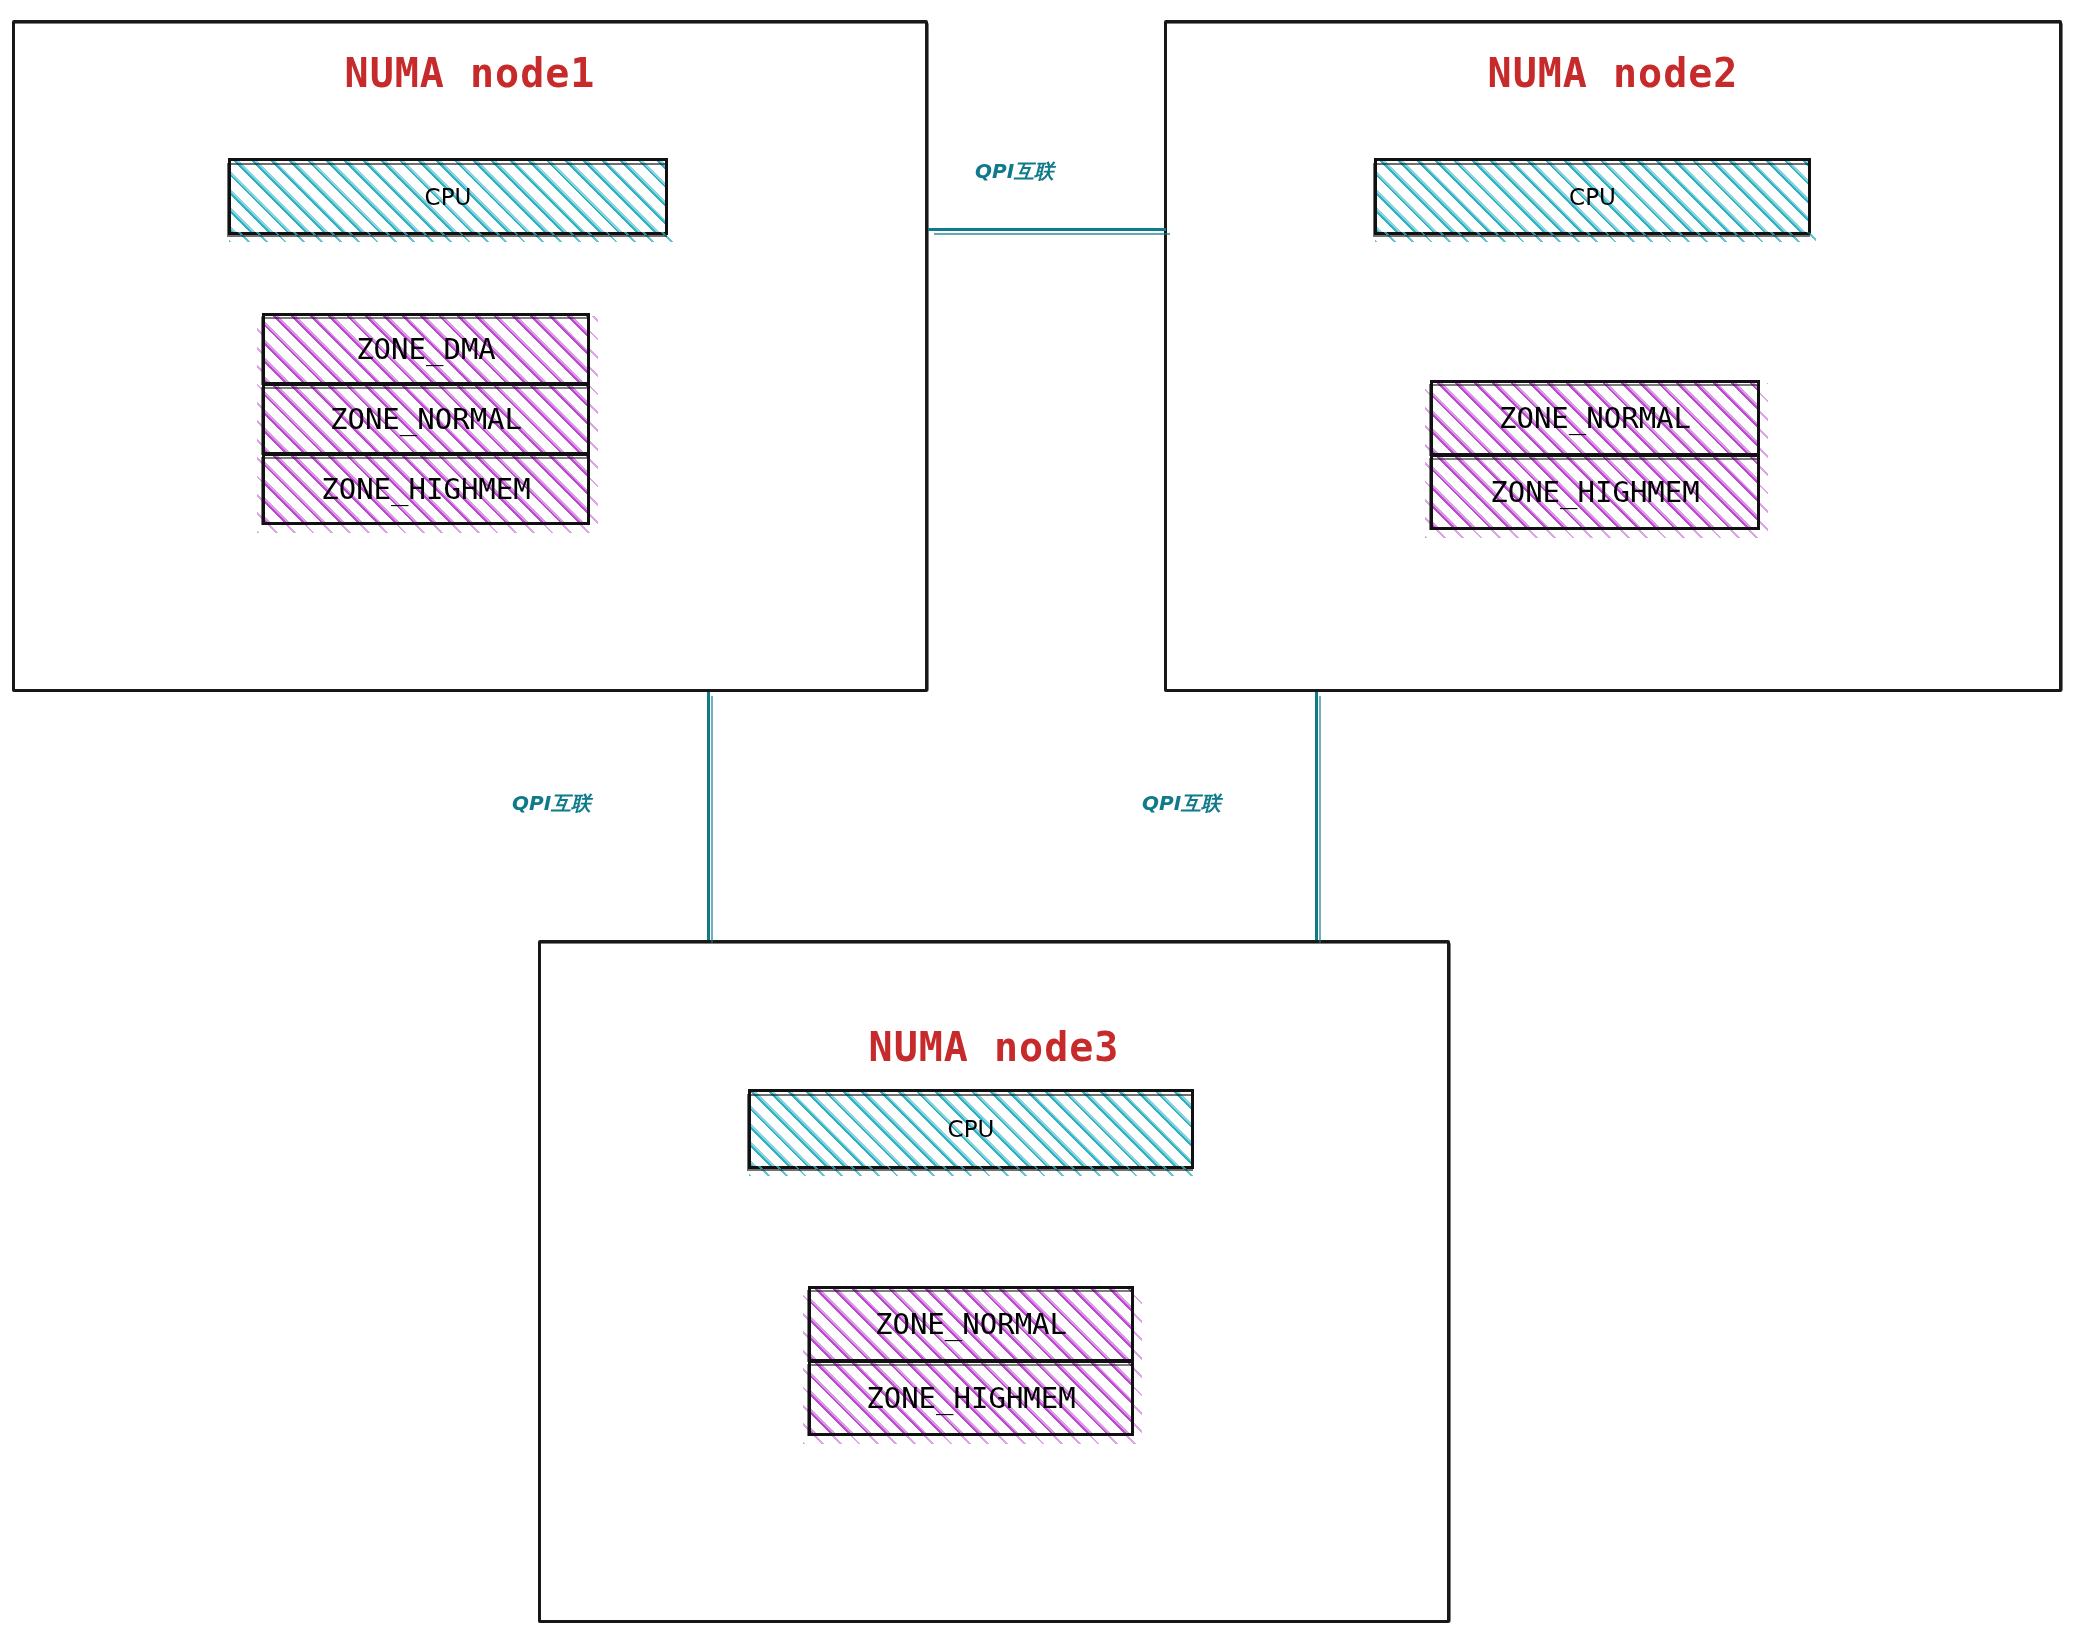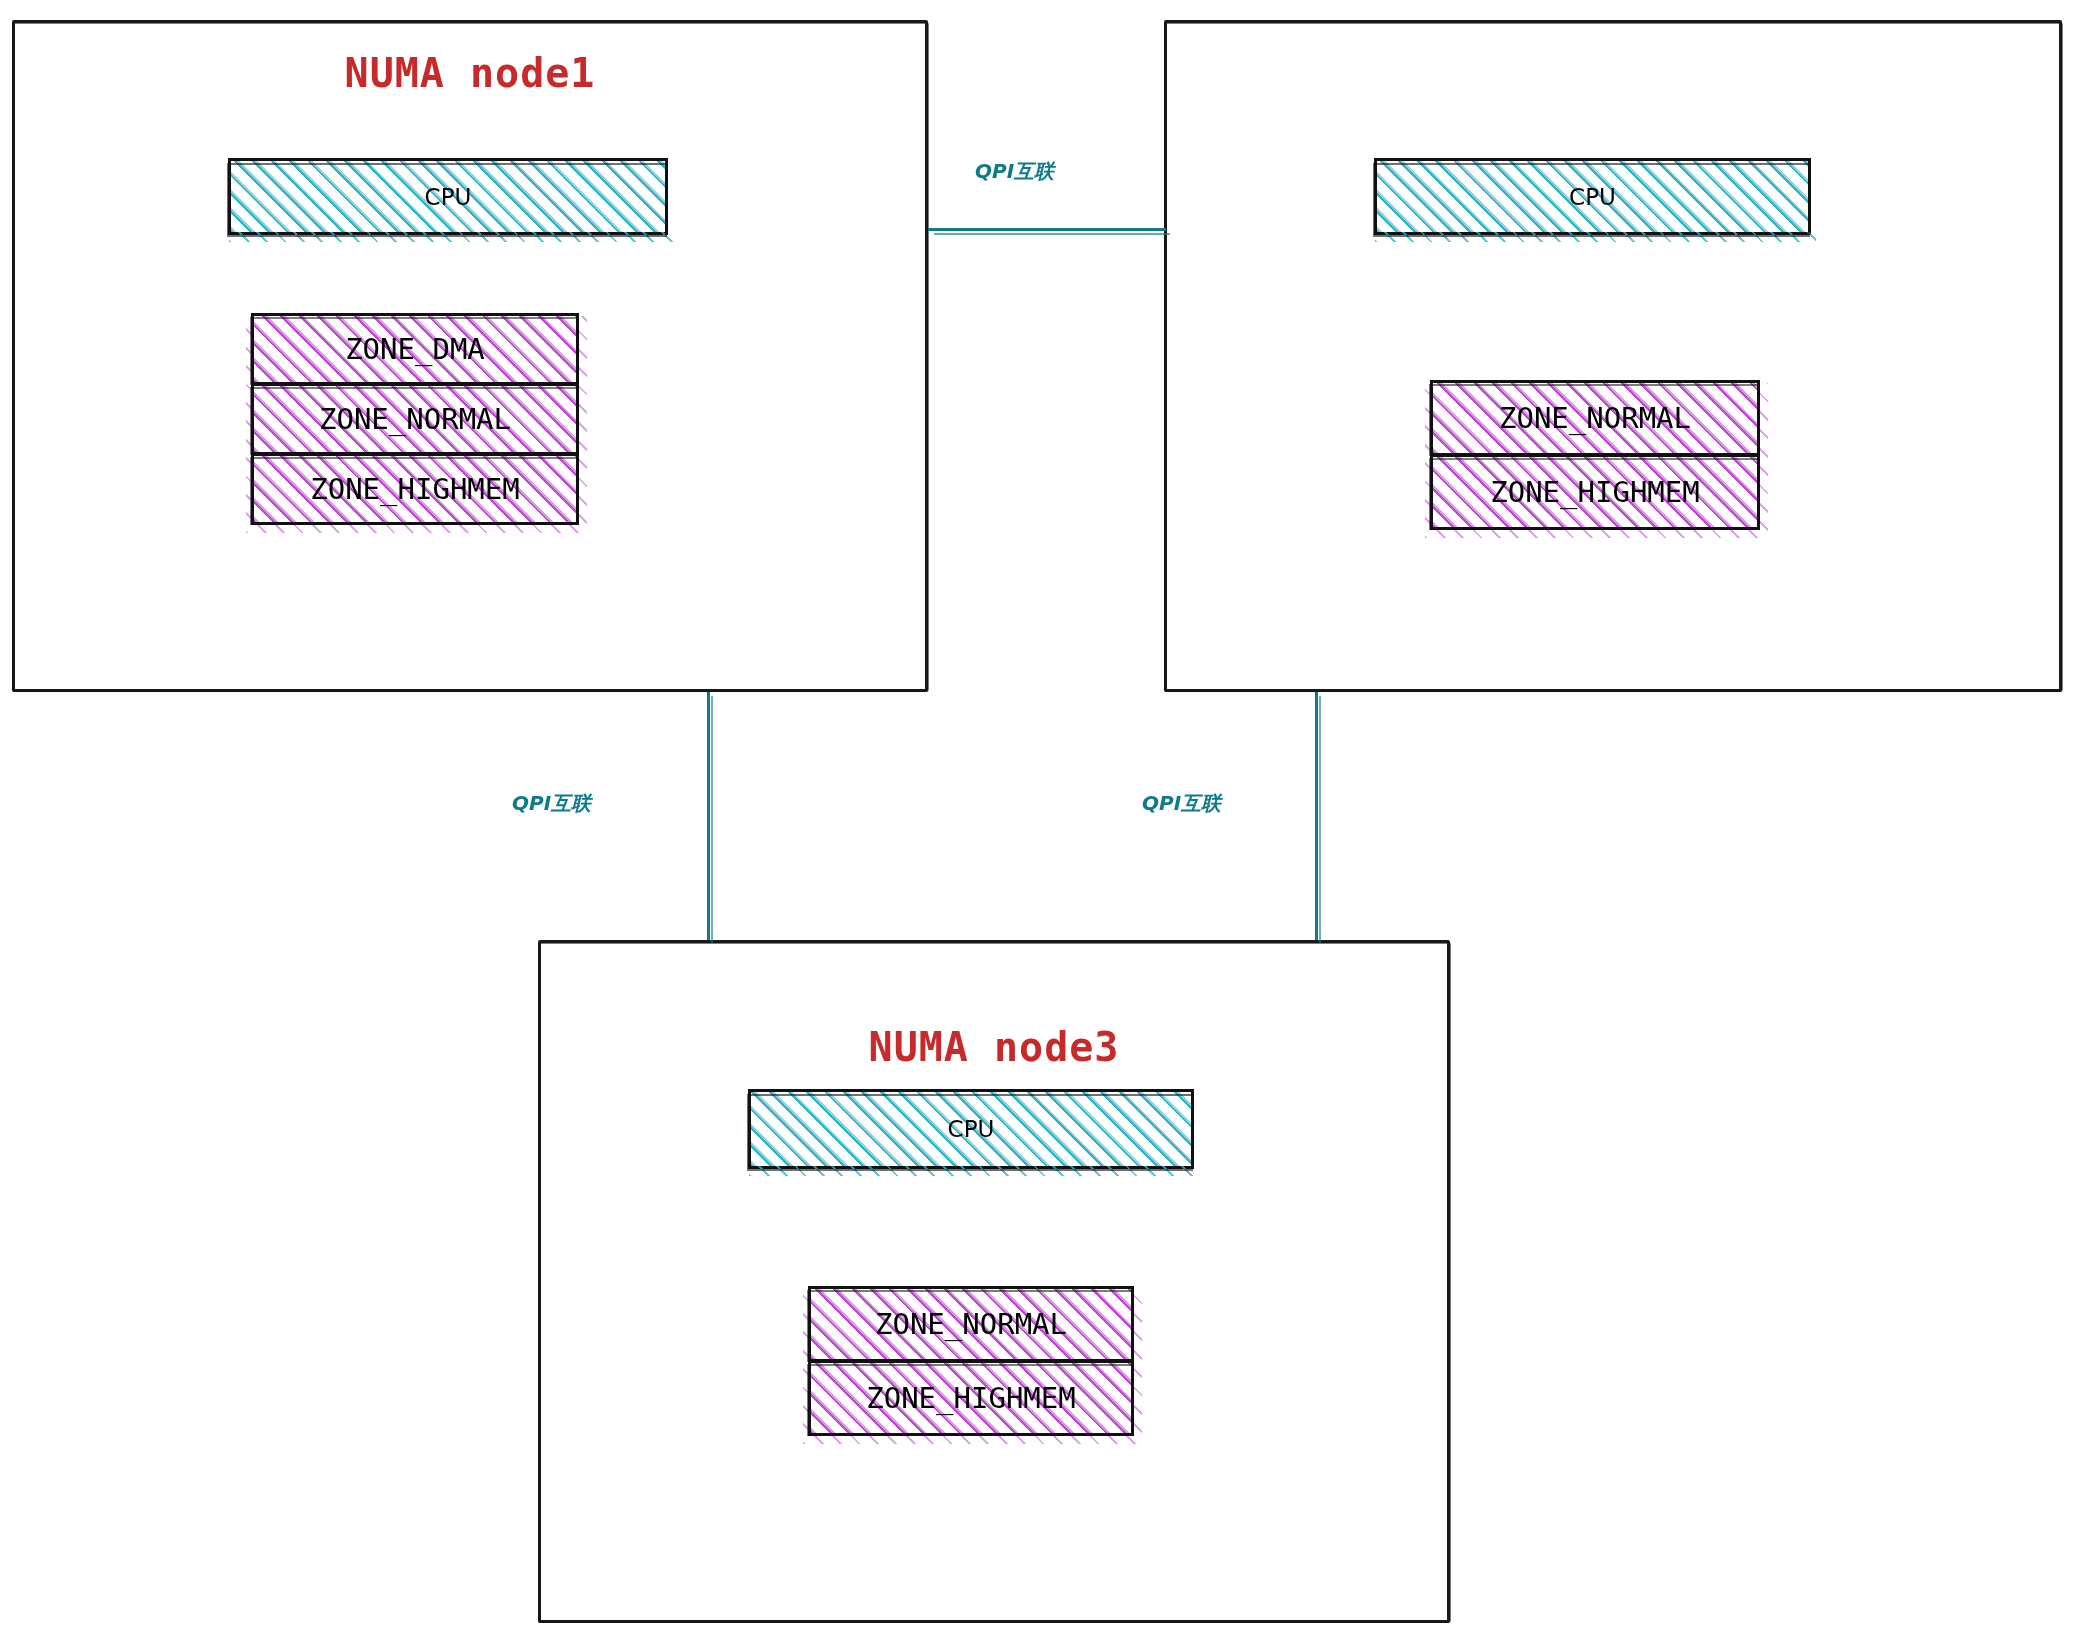--- a/index.html
+++ b/index.html
@@ -188,34 +188,35 @@
 
   <div class="node-box" style="left:12px; top:20px; width:916px; height:672px;">
   </div>
   <div class="node-title" style="left:12px; top:50px; width:916px;">NUMA node1</div>
 
   <div class="cpu-box" style="left:228px; top:158px; width:440px; height:77px;">
     <span class="cpu-label">CPU</span>
     <span class="hatch-overflow"></span>
   </div>
 
-  <div class="zone-stack" style="left:251px; top:313px; width:328px;">
+  <div class="zone-stack" style="left:262px; top:313px; width:328px;">
     <div class="zone-row" style="height:72px;">
       <span class="zone-label">ZONE_DMA</span>
     </div>
     <div class="zone-row" style="height:72px;">
       <span class="zone-label">ZONE_NORMAL</span>
     </div>
     <div class="zone-row" style="height:72px;">
       <span class="zone-label">ZONE_HIGHMEM</span>
     </div>
   </div>
 
   <div class="node-box" style="left:1164px; top:20px; width:898px; height:672px;">
   </div>
+  <div class="node-title" style="left:1164px; top:50px; width:898px;">NUMA node2</div>
 
   <div class="cpu-box" style="left:1374px; top:158px; width:437px; height:77px;">
     <span class="cpu-label">CPU</span>
     <span class="hatch-overflow"></span>
   </div>
 
   <div class="zone-stack" style="left:1430px; top:380px; width:330px;">
     <div class="zone-row" style="height:76px;">
       <span class="zone-label">ZONE_NORMAL</span>
     </div>

